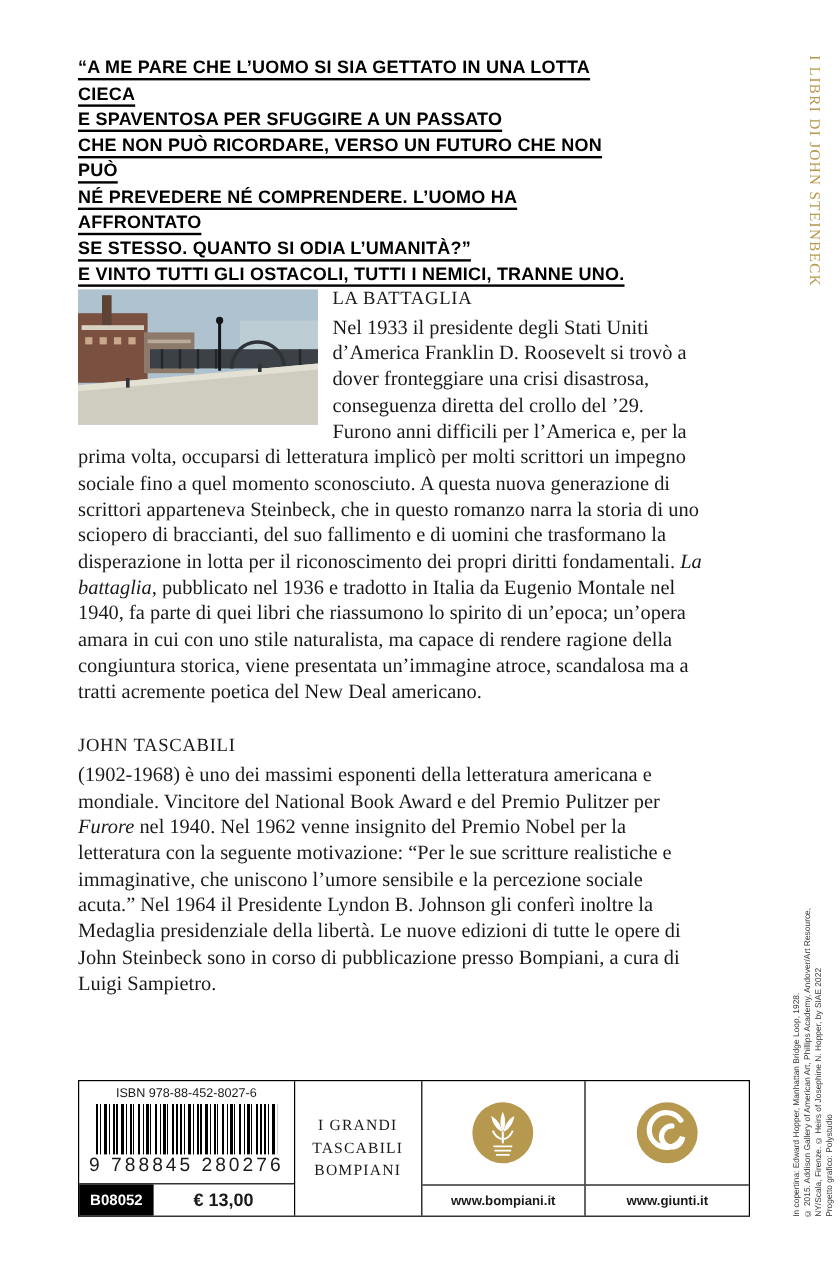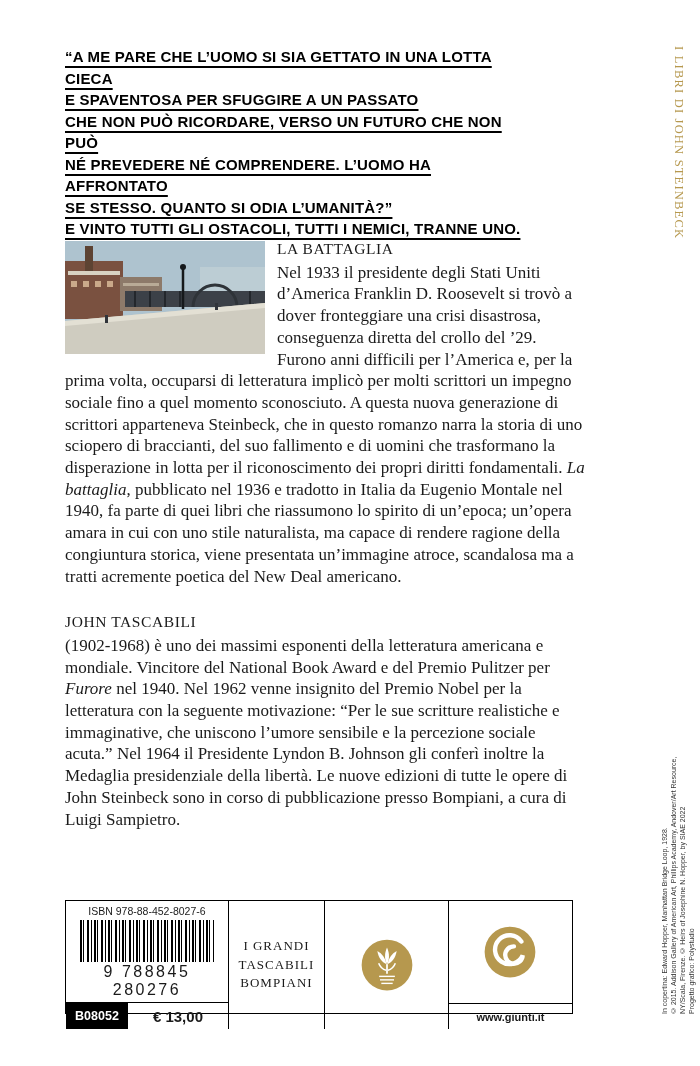--- a/index.html
+++ b/index.html
@@ -72,21 +72,21 @@
   }
   h2.author-title { margin-top: 24px; }
   p.body-text { margin: 0; }
   p.body-text i { font-style: italic; }
 
   
   .bottom-grid {
     position: absolute;
     left: 65px;
     bottom: 52px;
-    width: 508px;
+    width: 560px;
     height: 114px;
     display: grid;
     grid-template-columns: 32% 19% 24.5% 24.5%;
     border: 1px solid #000;
     background: #fff;
   }
   .cell { border-left: 1px solid #000; display: flex; flex-direction: column; }
   .cell:first-child { border-left: none; }
 
   .isbn-label {
@@ -258,20 +258,21 @@
           <path d="M21 16 C22 23 26 29 31.5 31 C30 24 26.5 19 21 16" fill="#fff"></path>
           <path d="M43 16 C42 23 38 29 32.5 31 C34 24 37.5 19 43 16" fill="#fff"></path>
           <rect x="31" y="31" width="2" height="11" fill="#fff"></rect>
           <path d="M31 38 C27 37 24 34 22.5 30" stroke="#fff" stroke-width="1.8" fill="none"></path>
           <path d="M33 38 C37 37 40 34 41.5 30" stroke="#fff" stroke-width="1.8" fill="none"></path>
           <line x1="23" y1="45" x2="41" y2="45" stroke="#fff" stroke-width="1.6"></line>
           <line x1="24" y1="49" x2="40" y2="49" stroke="#fff" stroke-width="1.6"></line>
           <line x1="25.5" y1="53" x2="38.5" y2="53" stroke="#fff" stroke-width="1.6"></line>
         </svg>
       </div>
+      <div class="url-strip">www.bompiani.it</div>
     </div>
 
     <div class="cell logo-cell">
       <div class="logo-area">
         <svg width="56" height="56" viewBox="0 0 64 64">
           <circle cx="32" cy="32" r="29" fill="#b6984e"></circle>
           <path d="M45 20 A16.5 16.5 0 1 0 46.5 36 A10 10 0 1 1 36.5 25.5" fill="none" stroke="#fff" stroke-width="5" stroke-linecap="round"></path>
         </svg>
       </div>
       <div class="url-strip">www.giunti.it</div>

